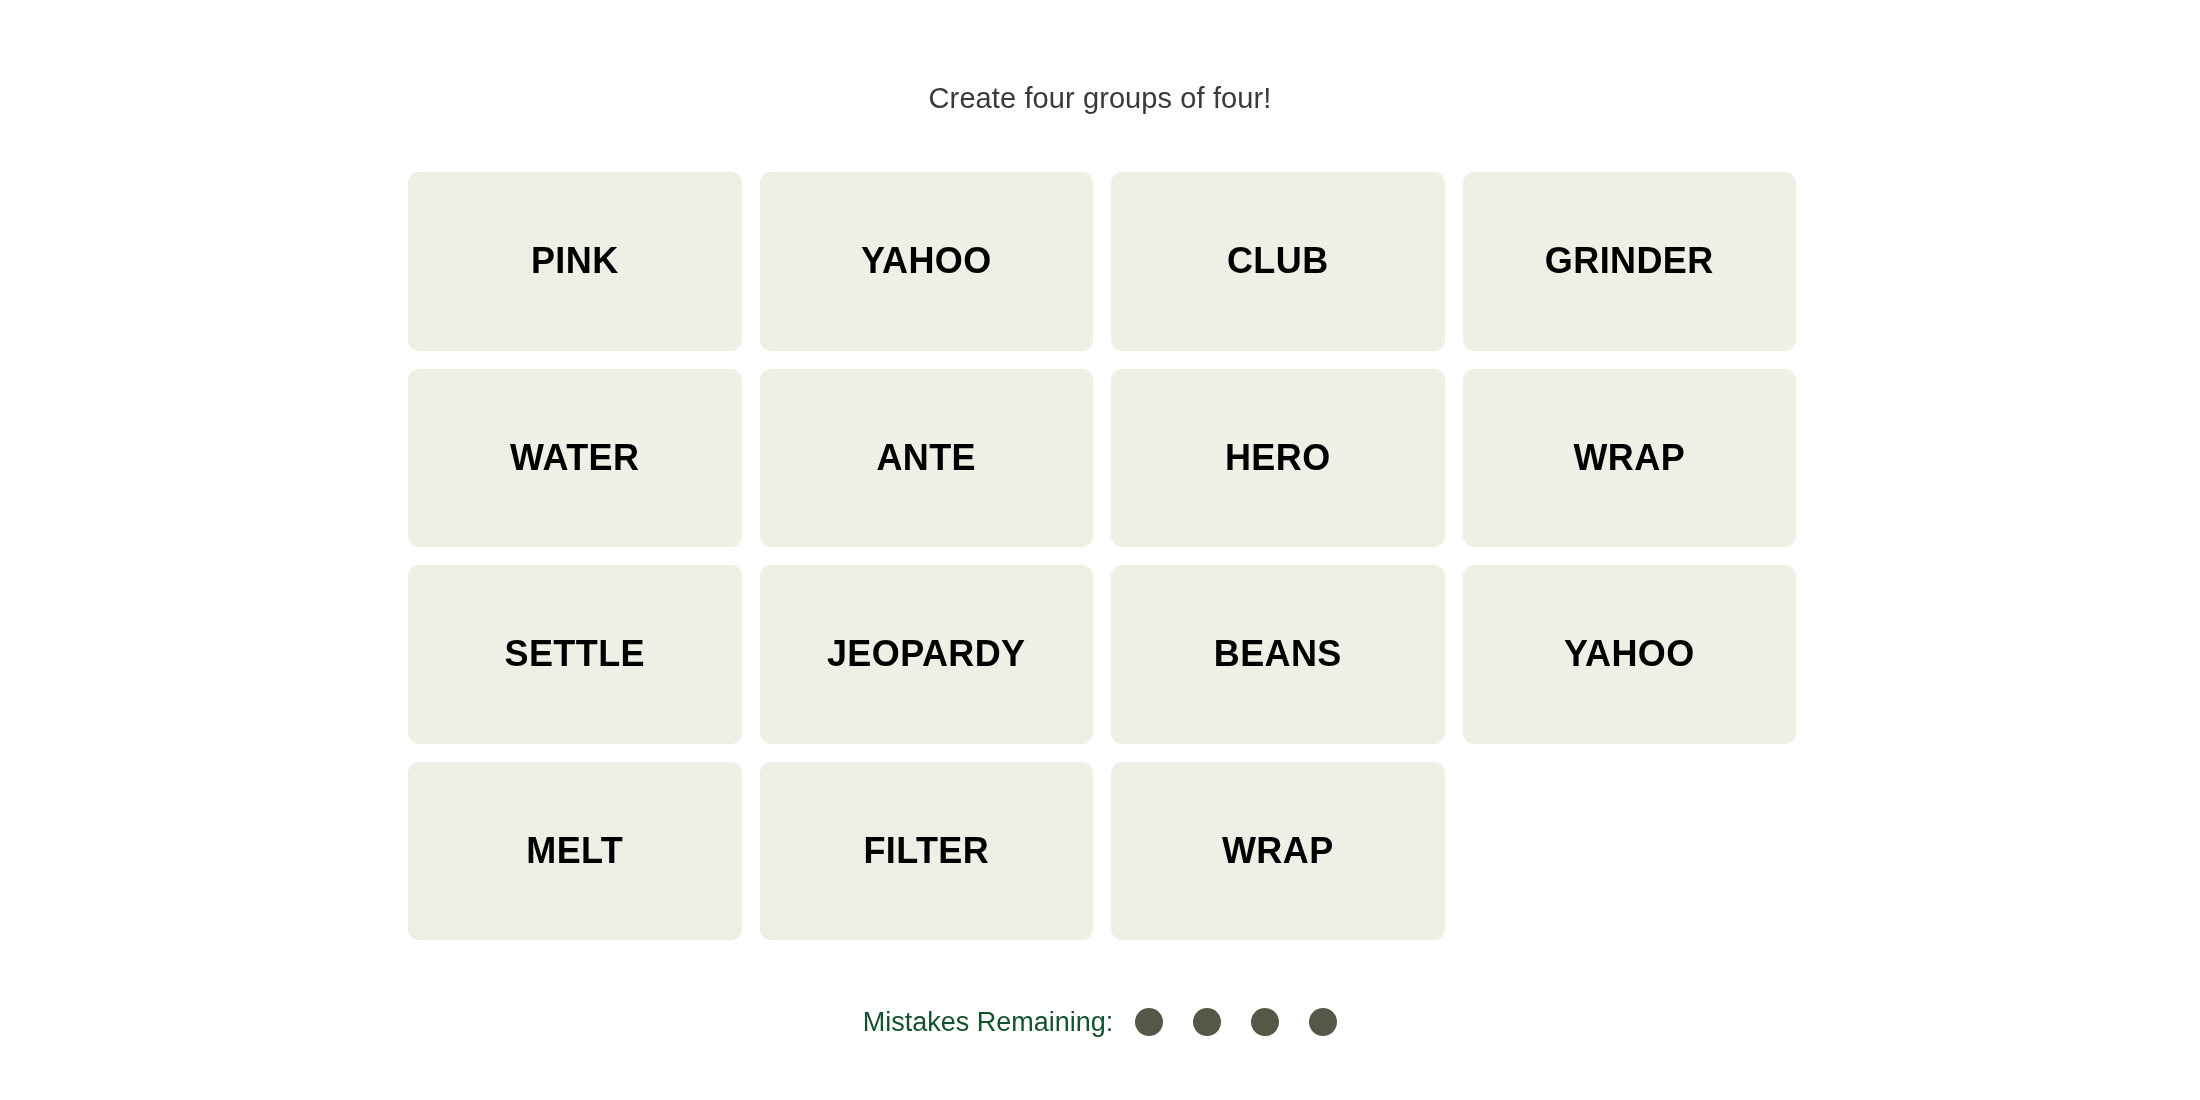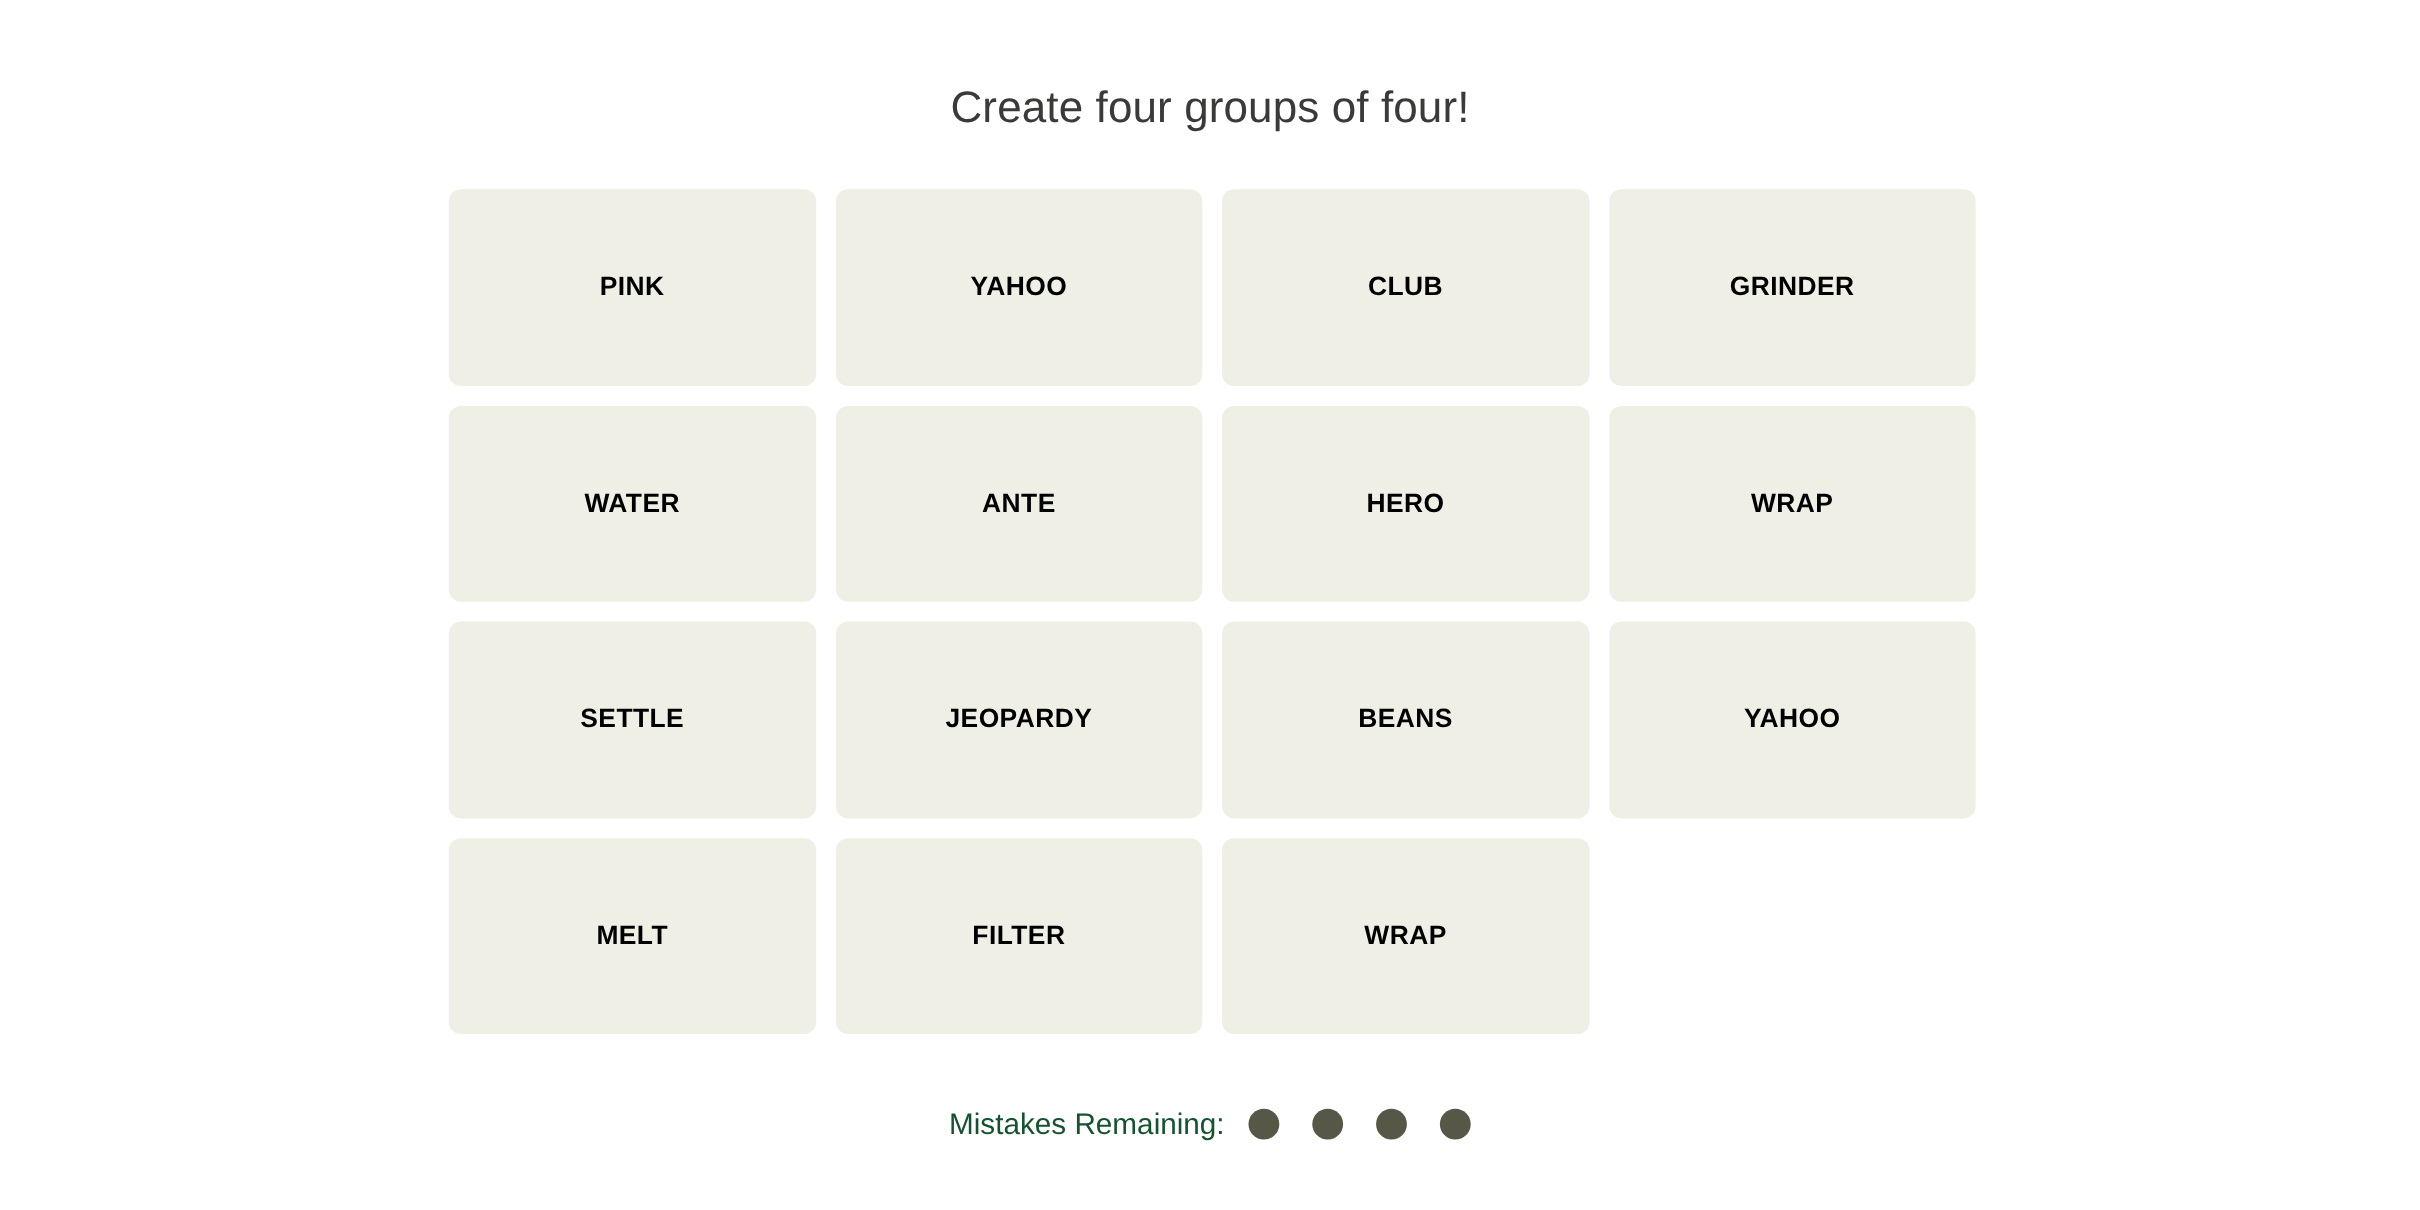--- a/index.html
+++ b/index.html
@@ -30,21 +30,21 @@
   
   .board-title {
     margin: 0;
     padding: 0;
     position: absolute;
     top: 78px;
     left: 0;
     width: 2200px;
     text-align: center;
     font-family: "Liberation Sans", sans-serif;
-    font-size: 40px;
+    font-size: 29px;
     font-weight: 400;
     line-height: 40px;
     color: #3a3a38;
     letter-spacing: 0.1px;
     white-space: nowrap;
   }
 
   
   .grid {
     position: absolute;
@@ -68,21 +68,21 @@
     justify-content: center;
     padding: 0;
     margin: 0;
     cursor: pointer;
     user-select: none;
     box-sizing: border-box;
   }
 
   .tile-label {
     font-family: "Liberation Sans", sans-serif;
-    font-size: 24px;
+    font-size: 36px;
     font-weight: 700;
     color: #000000;
     letter-spacing: 0.4px;
     line-height: 1;
     white-space: nowrap;
   }
 
   
   .footer {
     position: absolute;

